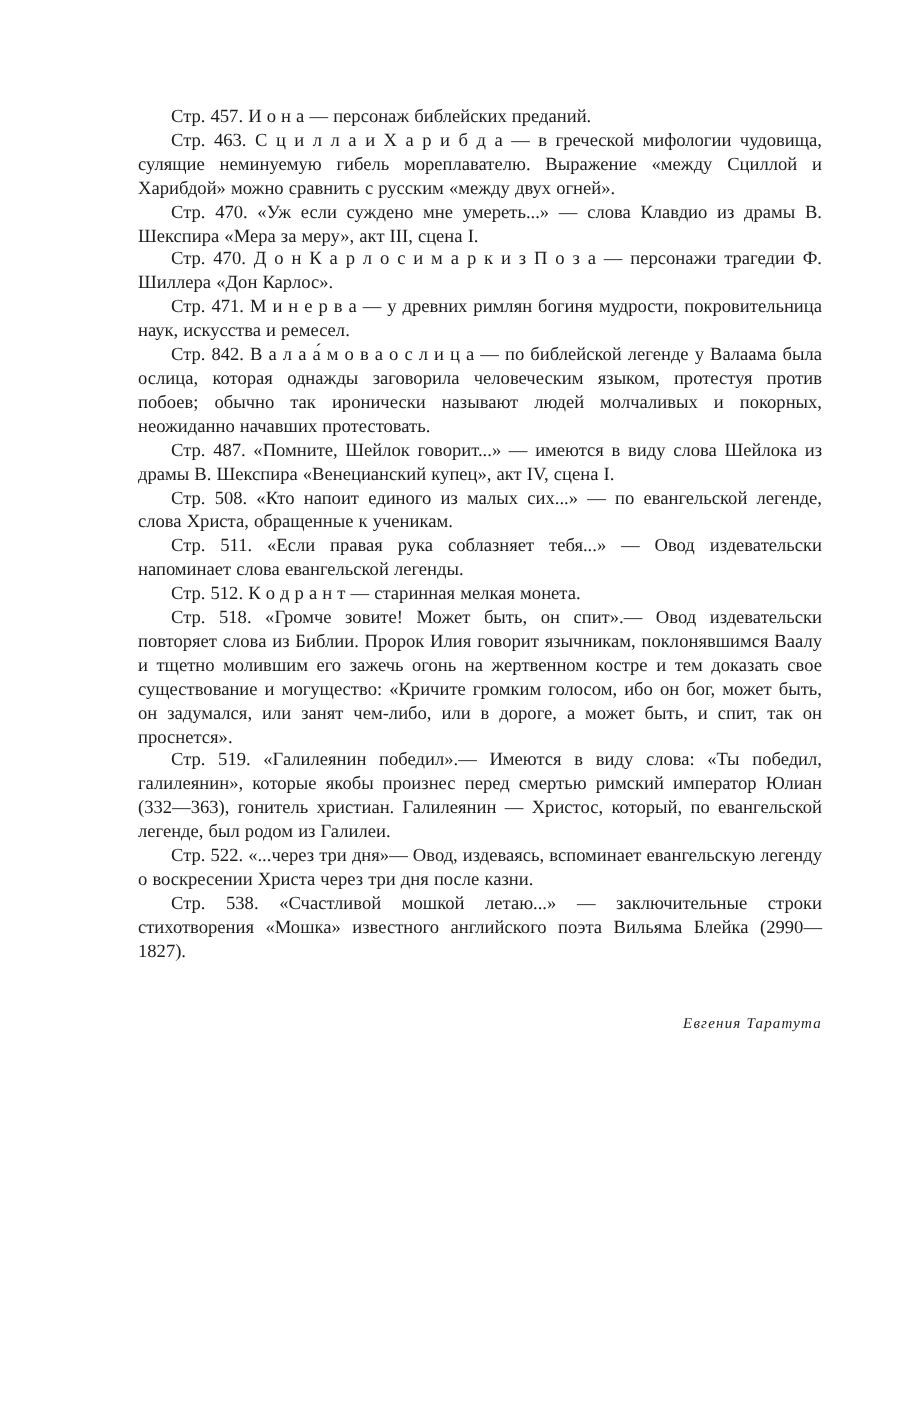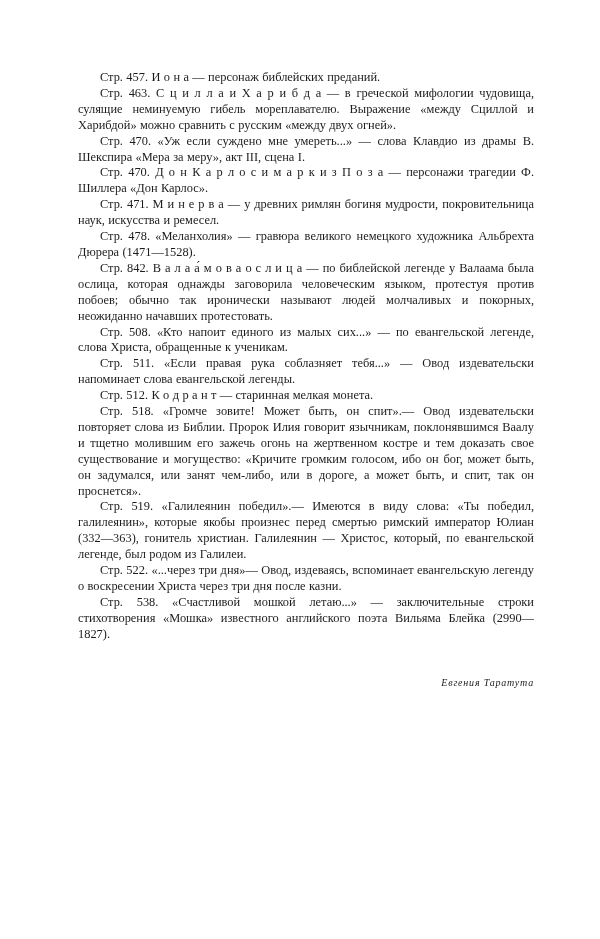--- a/index.html
+++ b/index.html
@@ -12,21 +12,21 @@
     width: 600px;
     height: 939px;
     margin: 0 auto;
     background: #ffffff;
     overflow: hidden;
     font-family: "Liberation Serif", "DejaVu Serif", serif;
     color: #1c1c1c;
   }
   .text-block {
     position: absolute;
-    left: 78px;
+    left: 92px;
     top: 70px;
     width: 456px;
     font-size: 12.4px;
     line-height: 15.9px;
     text-align: justify;
   }
   p.entry {
     margin: 0;
     padding: 0;
     text-indent: 22px;
@@ -44,22 +44,22 @@
 <body>
 
 <div class="page">
   <div class="text-block">
     <div>
         <p class="entry">Стр. 457. И о н а — персонаж библейских преданий.</p>
         <p class="entry">Стр. 463. С ц и л л а  и  Х а р и б д а — в греческой мифологии чудовища, сулящие неминуемую гибель мореплавателю. Выражение «между Сциллой и Харибдой» можно сравнить с русским «между двух огней».</p>
         <p class="entry">Стр. 470. «Уж если суждено мне умереть...» — слова Клавдио из драмы В. Шекспира «Мера за меру», акт III, сцена I.</p>
         <p class="entry">Стр. 470. Д о н  К а р л о с  и  м а р к и з  П о з а — персонажи трагедии Ф. Шиллера «Дон Карлос».</p>
         <p class="entry">Стр. 471. М и н е р в а — у древних римлян богиня мудрости, покровительница наук, искусства и ремесел.</p>
-        <p class="entry">Стр. 478. «Меланхолия» — гравюра великого немецкого художника Альбрехта Дюрера (1471—1528).</p>
         <p class="entry">Стр. 842. В а л а а́ м о в а  о с л и ц а — по библейской легенде у Валаама была ослица, которая однажды заговорила человеческим языком, протестуя против побоев; обычно так иронически называют людей молчаливых и покорных, неожиданно начавших протестовать.</p>
+        <p class="entry">Стр. 487. «Помните, Шейлок говорит...» — имеются в виду слова Шейлока из драмы В. Шекспира «Венецианский купец», акт IV, сцена I.</p>
         <p class="entry">Стр. 508. «Кто напоит единого из малых сих...» — по евангельской легенде, слова Христа, обращенные к ученикам.</p>
         <p class="entry">Стр. 511. «Если правая рука соблазняет тебя...» — Овод издевательски напоминает слова евангельской легенды.</p>
         <p class="entry">Стр. 512. К о д р а н т — старинная мелкая монета.</p>
         <p class="entry">Стр. 518. «Громче зовите! Может быть, он спит».— Овод издевательски повторяет слова из Библии. Пророк Илия говорит язычникам, поклонявшимся Ваалу и тщетно молившим его зажечь огонь на жертвенном костре и тем доказать свое существование и могущество: «Кричите громким голосом, ибо он бог, может быть, он задумался, или занят чем-либо, или в дороге, а может быть, и спит, так он проснется».</p>
         <p class="entry">Стр. 519. «Галилеянин победил».— Имеются в виду слова: «Ты победил, галилеянин», которые якобы произнес перед смертью римский император Юлиан (332—363), гонитель христиан. Галилеянин — Христос, который, по евангельской легенде, был родом из Галилеи.</p>
         <p class="entry">Стр. 522. «...через три дня»— Овод, издеваясь, вспоминает евангельскую легенду о воскресении Христа через три дня после казни.</p>
         <p class="entry">Стр. 538. «Счастливой мошкой летаю...» — заключительные строки стихотворения «Мошка» известного английского поэта Вильяма Блейка (2990—1827).</p>
       </div>
     <div class="signature">Евгения Таратута</div>
   </div>

